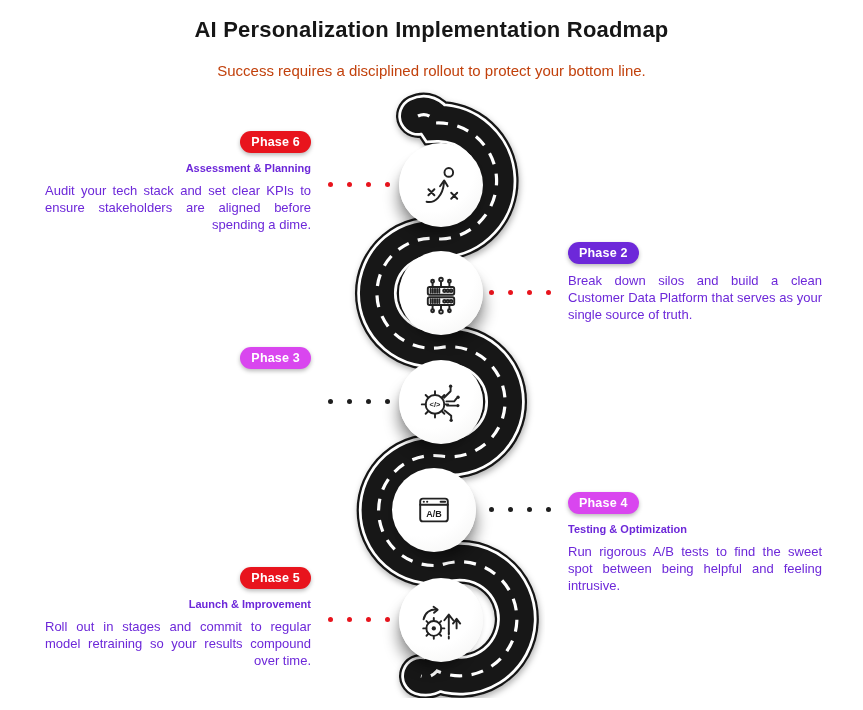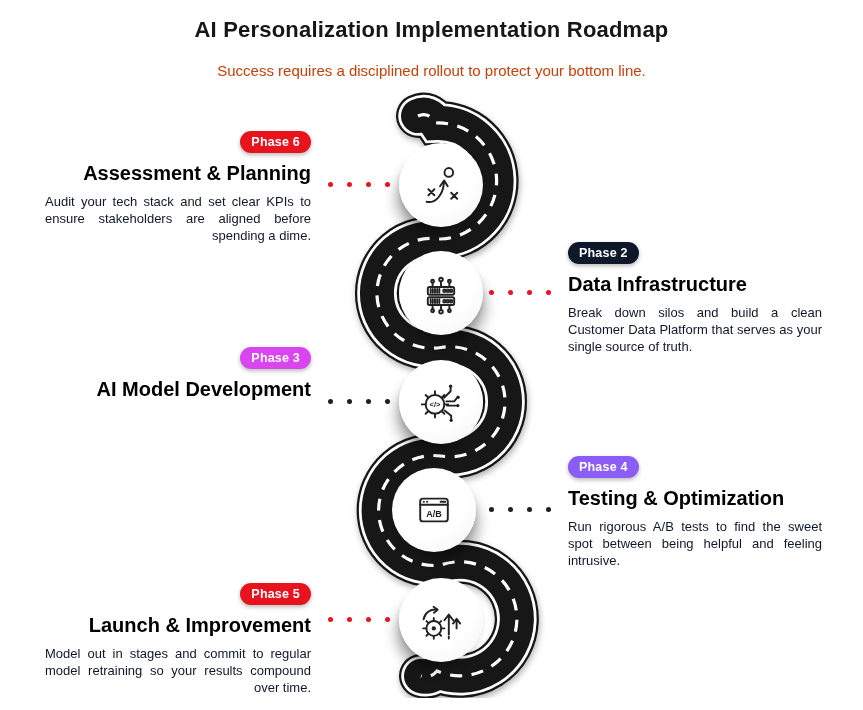--- a/index.html
+++ b/index.html
@@ -24,22 +24,22 @@
   .icon-text{font-family:"Liberation Sans",sans-serif;font-weight:bold;fill:#1c1c1c;}
   .dots{position:absolute;z-index:2;display:flex;justify-content:space-between;width:62px;height:5px;}
   .dots span{width:5px;height:5px;border-radius:50%;background:currentColor;}
   .phase{position:absolute;z-index:4;}
   .phase.left{width:266px;right:552px;text-align:right;}
   .phase.right{width:254px;left:568px;text-align:left;}
   .badge{
     display:inline-block;padding:4px 11px;border-radius:12px;color:#ffffff;
     font-size:12.5px;font-weight:bold;letter-spacing:.2px;box-shadow:0 2px 4px rgba(0,0,0,.28);
   }
-  .phase-title{margin-top:9px;font-size:20px;font-weight:bold;color:#000000;}
-  .phase-desc{margin-top:8px;font-size:13px;line-height:17px;color:#0f172a;text-align:justify;}
+  .phase-title{margin-top:9px;font-size:11px;font-weight:bold;color:#6d28d9;}
+  .phase-desc{margin-top:8px;font-size:13px;line-height:17px;color:#6d28d9;text-align:justify;}
   .phase.left .phase-desc{text-align-last:right;}
   .phase.right .phase-desc{text-align-last:left;}
 </style>
 </head>
 <body>
 
 <div class="stage">
 
   <div class="header">
     <div class="main-title">AI Personalization Implementation Roadmap</div>
@@ -164,35 +164,33 @@
     </svg>
   </div>
 
   <div class="phase left" style="top:131px;">
     <span class="badge" style="background-color: rgb(232, 20, 29);">Phase 6</span>
     <div class="phase-title">Assessment &amp; Planning</div>
     <div class="phase-desc">Audit your tech stack and set clear KPIs to ensure stakeholders are aligned before spending a dime.</div>
   </div>
 
   <div class="phase right" style="top:242px;">
-    <span class="badge" style="background-color: #0f172a;">Phase 2</span>
-    <div class="phase-title">Data Infrastructure</div>
+    <span class="badge" style="background-color: #6d28d9;">Phase 2</span>
     <div class="phase-desc">Break down silos and build a clean Customer Data Platform that serves as your single source of truth.</div>
   </div>
 
   <div class="phase left" style="top:347px;">
     <span class="badge" style="background-color: #d946ef;">Phase 3</span>
-    <div class="phase-title">AI Model Development</div>
   </div>
 
   <div class="phase right" style="top:456px;">
-    <span class="badge" style="background-color: #8b5cf6;">Phase 4</span>
+    <span class="badge" style="background-color: #d946ef; margin-top: 36px;">Phase 4</span>
     <div class="phase-title">Testing &amp; Optimization</div>
     <div class="phase-desc">Run rigorous A/B tests to find the sweet spot between being helpful and feeling intrusive.</div>
   </div>
 
-  <div class="phase left" style="top:567px;margin-top:16px;">
+  <div class="phase left" style="top:567px;">
     <span class="badge" style="background-color: rgb(232, 20, 29);">Phase 5</span>
     <div class="phase-title">Launch &amp; Improvement</div>
-    <div class="phase-desc">Model out in stages and commit to regular model retraining so your results compound over time.</div>
+    <div class="phase-desc">Roll out in stages and commit to regular model retraining so your results compound over time.</div>
   </div>
 
 </div>
 
 </body></html>

